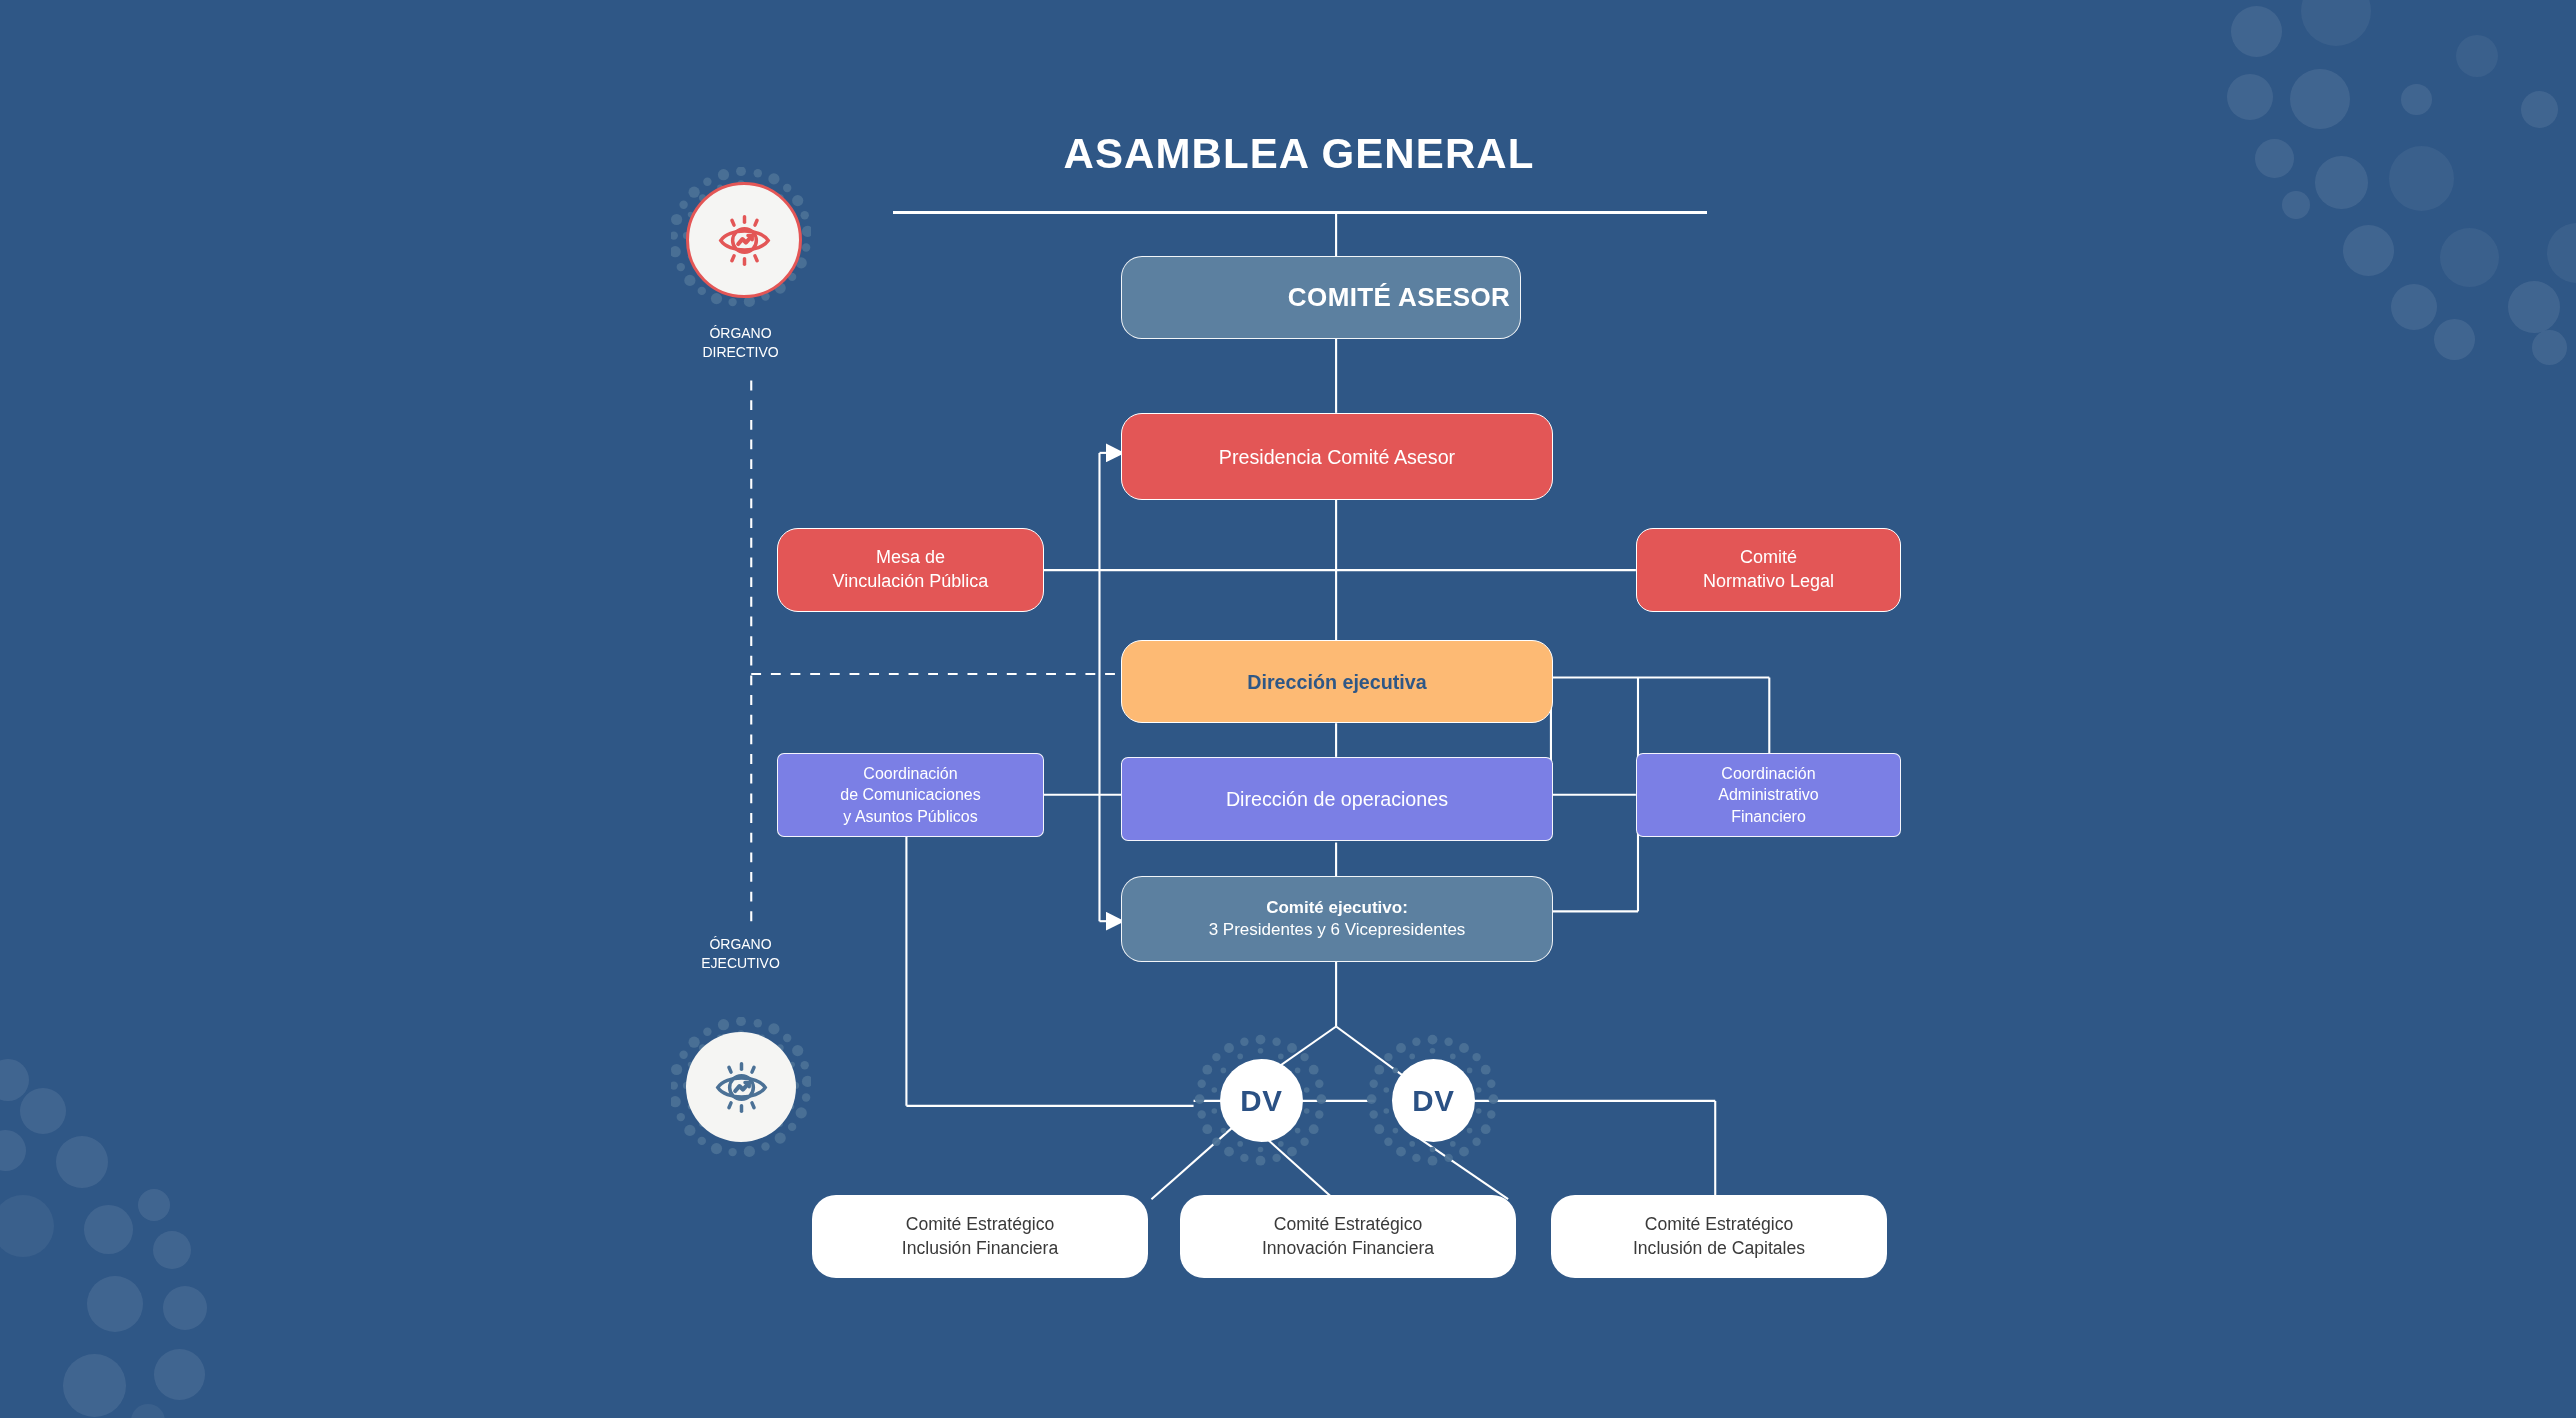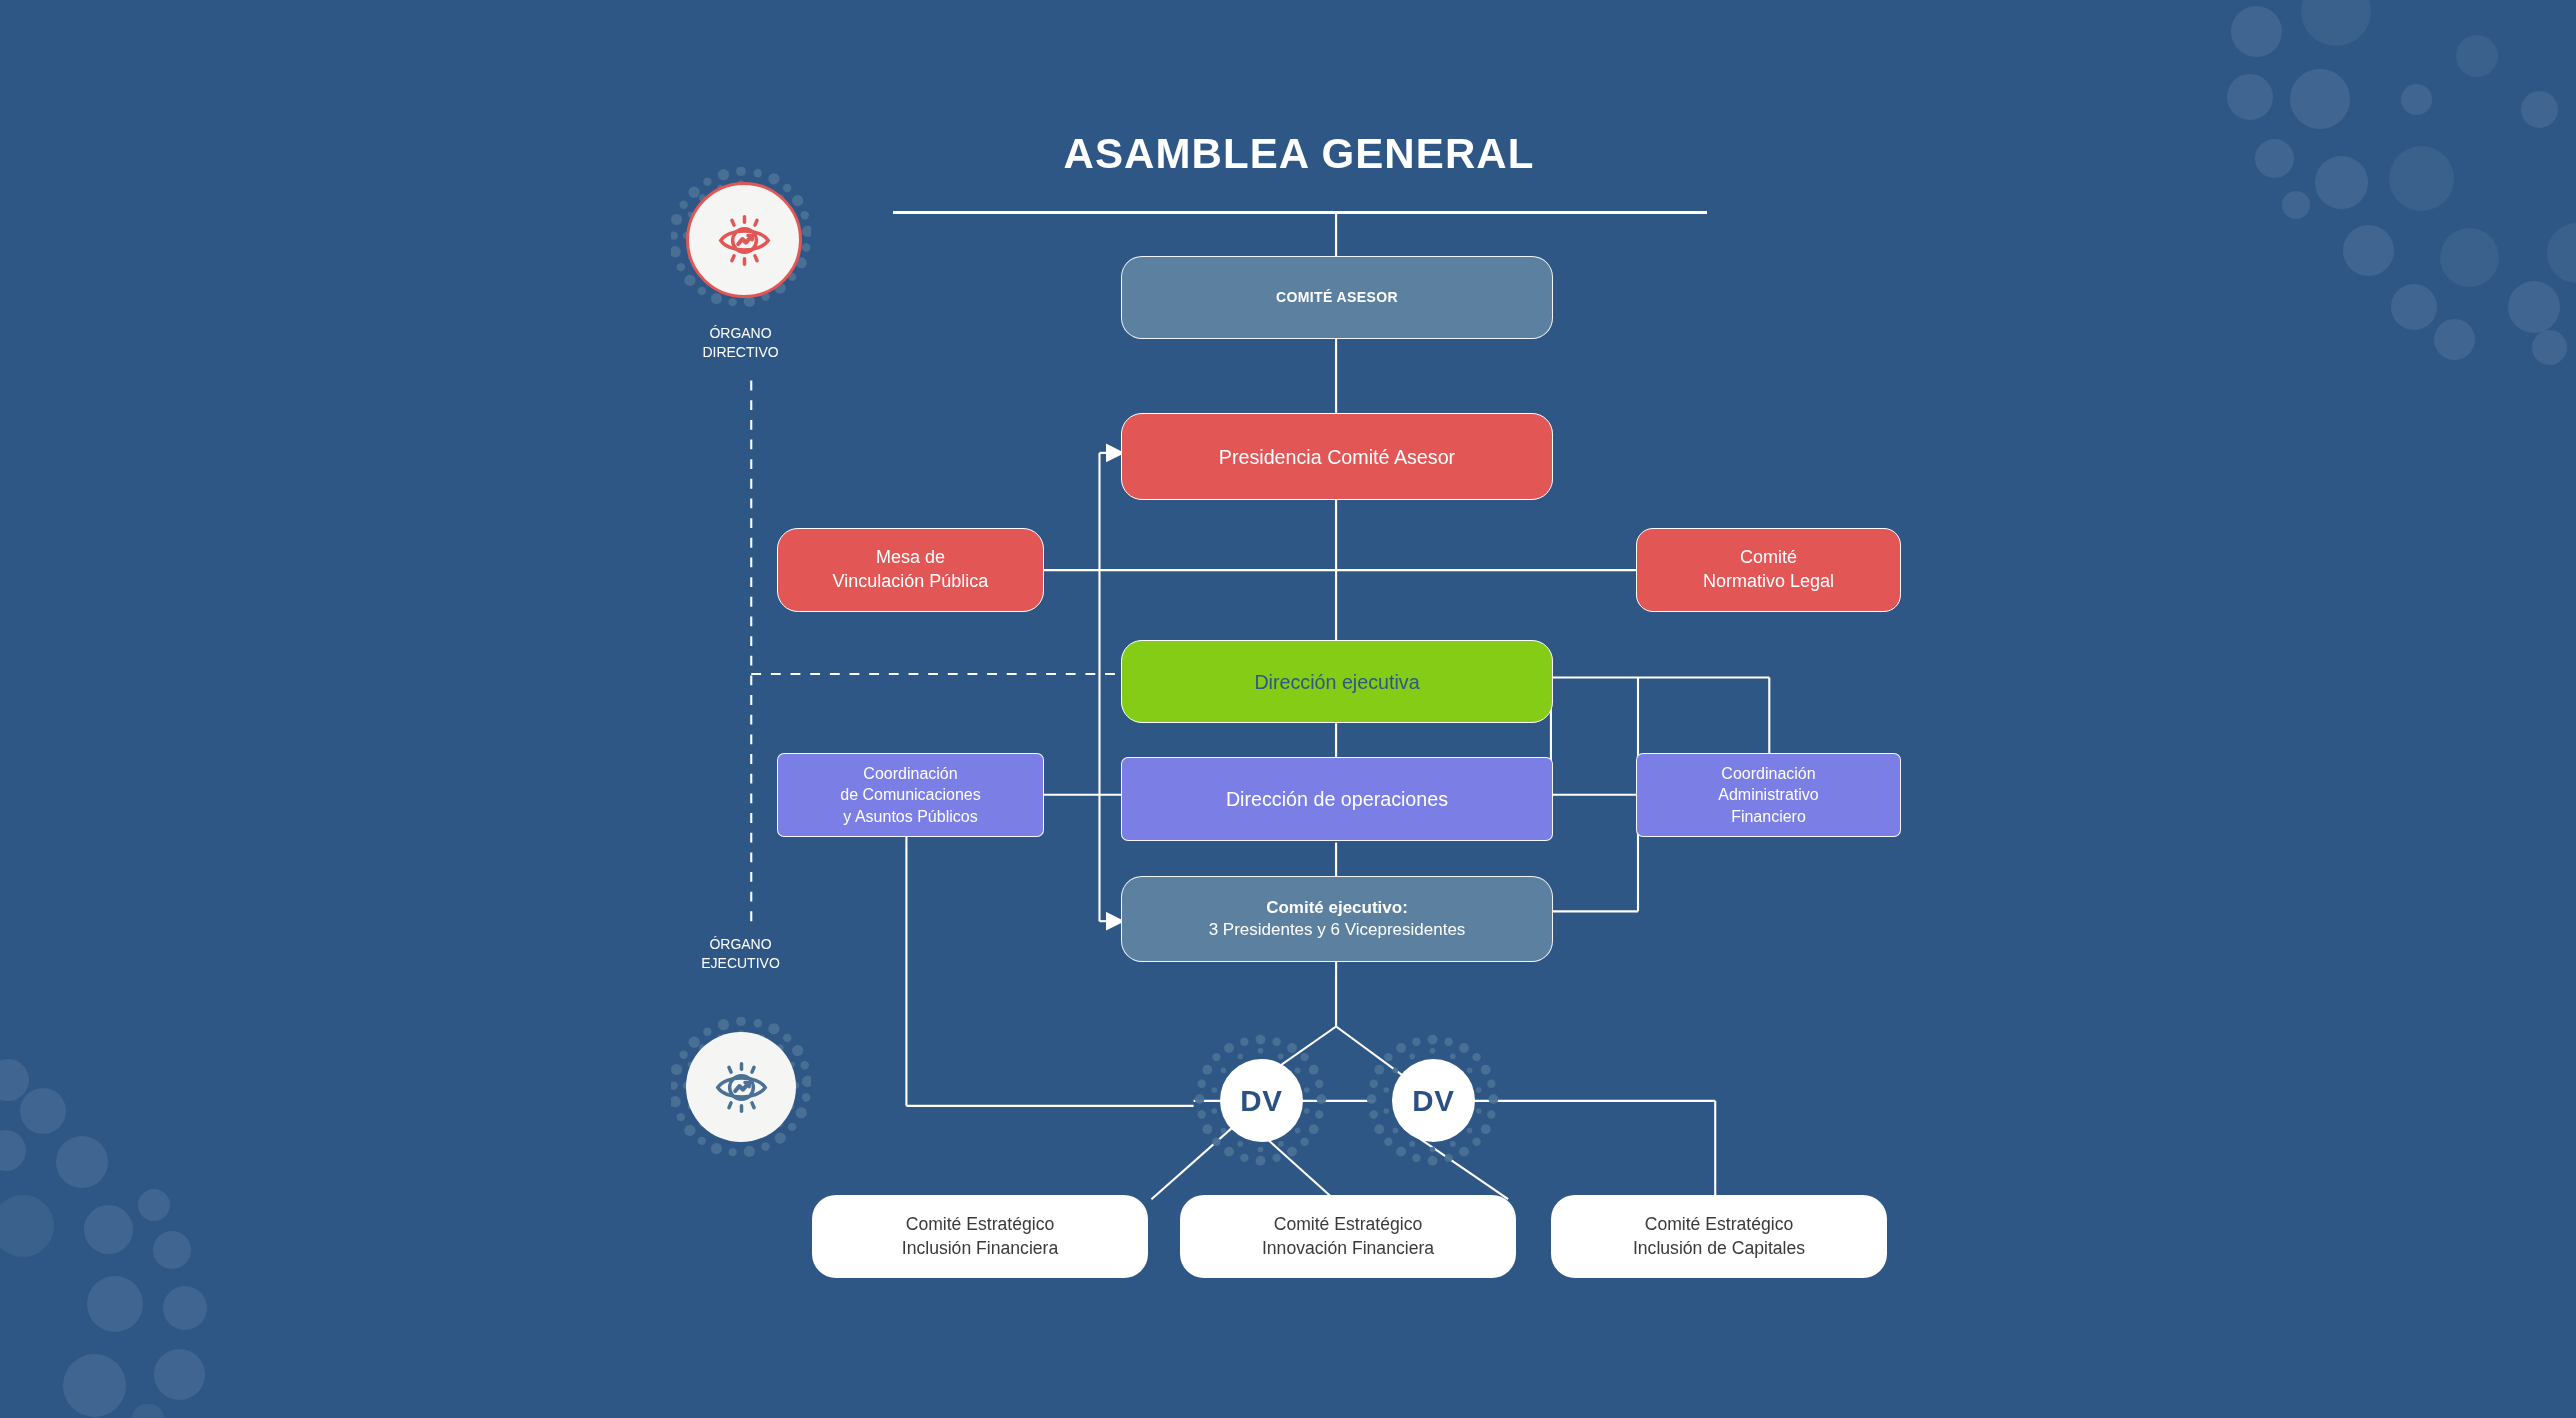--- a/index.html
+++ b/index.html
@@ -38,21 +38,21 @@
     text-align:center;line-height:1.32;
     border:1.4px solid rgba(255,255,255,0.92);
     color:#ffffff;
     padding:4.2px 9.8px;
   }
   .node .lbl{display:block;width:100%;}
   .node .lbl b{font-weight:bold;}
 
   .n-slate{background:#5C80A0;}
   .n-red{background:#E35656;border-color:#ffffff;}
-  .n-yellow{background:#84cc16;color:#2F5786;border-color:#ffffff;}
+  .n-yellow{background:#fdba74;color:#2F5786;border-color:#ffffff;font-weight:bold;}
   .n-purple{background:#7B7FE5;border-radius:7px;}
   .n-white{background:#FFFFFF;color:#3A3A3A;border:none;border-radius:24px;}
 
   
   .dv{
     position:absolute;width:83px;height:83px;border-radius:50%;
     background:#ffffff;color:#2B5184;
     display:flex;align-items:center;justify-content:center;
     font-size:29.5px;font-weight:bold;letter-spacing:0.7px;
     z-index:5;
@@ -315,21 +315,21 @@
           <path d="M48 74 L48 82"></path>
             <path d="M30 77 L33 70"></path>
             <path d="M66 77 L63 70"></path>
         </g>
         <path d="M39 53 L45 46 L50 51 L58 42" stroke="#4B7196" stroke-width="6" fill="none" stroke-linecap="round" stroke-linejoin="round"></path>
         <path d="M53 41 L59 41 L59 47" stroke="#4B7196" stroke-width="5" fill="none" stroke-linecap="round" stroke-linejoin="round"></path>
       </svg>
     </div>
   </div>
 
-  <div class="node n-slate" style="left:1121px;top:256px;width:432px;height:83px;font-size:14px;font-weight:bold;letter-spacing:0.4px;">
+  <div class="node n-slate" style="left:1121px;top:256px;width:400px;height:83px;font-size:26px;font-weight:bold;letter-spacing:0.4px;text-align:right;">
     <span class="lbl">COMITÉ ASESOR</span>
   </div>
 
   <div class="node n-red" style="left:1121px;top:413px;width:432px;height:87px;font-size:19.7px;">
     <span class="lbl">Presidencia Comité Asesor</span>
   </div>
 
   <div class="node n-red" style="left:777px;top:528px;width:267px;height:84px;font-size:18px;">
     <span class="lbl">
       <span>Mesa de</span><br>

